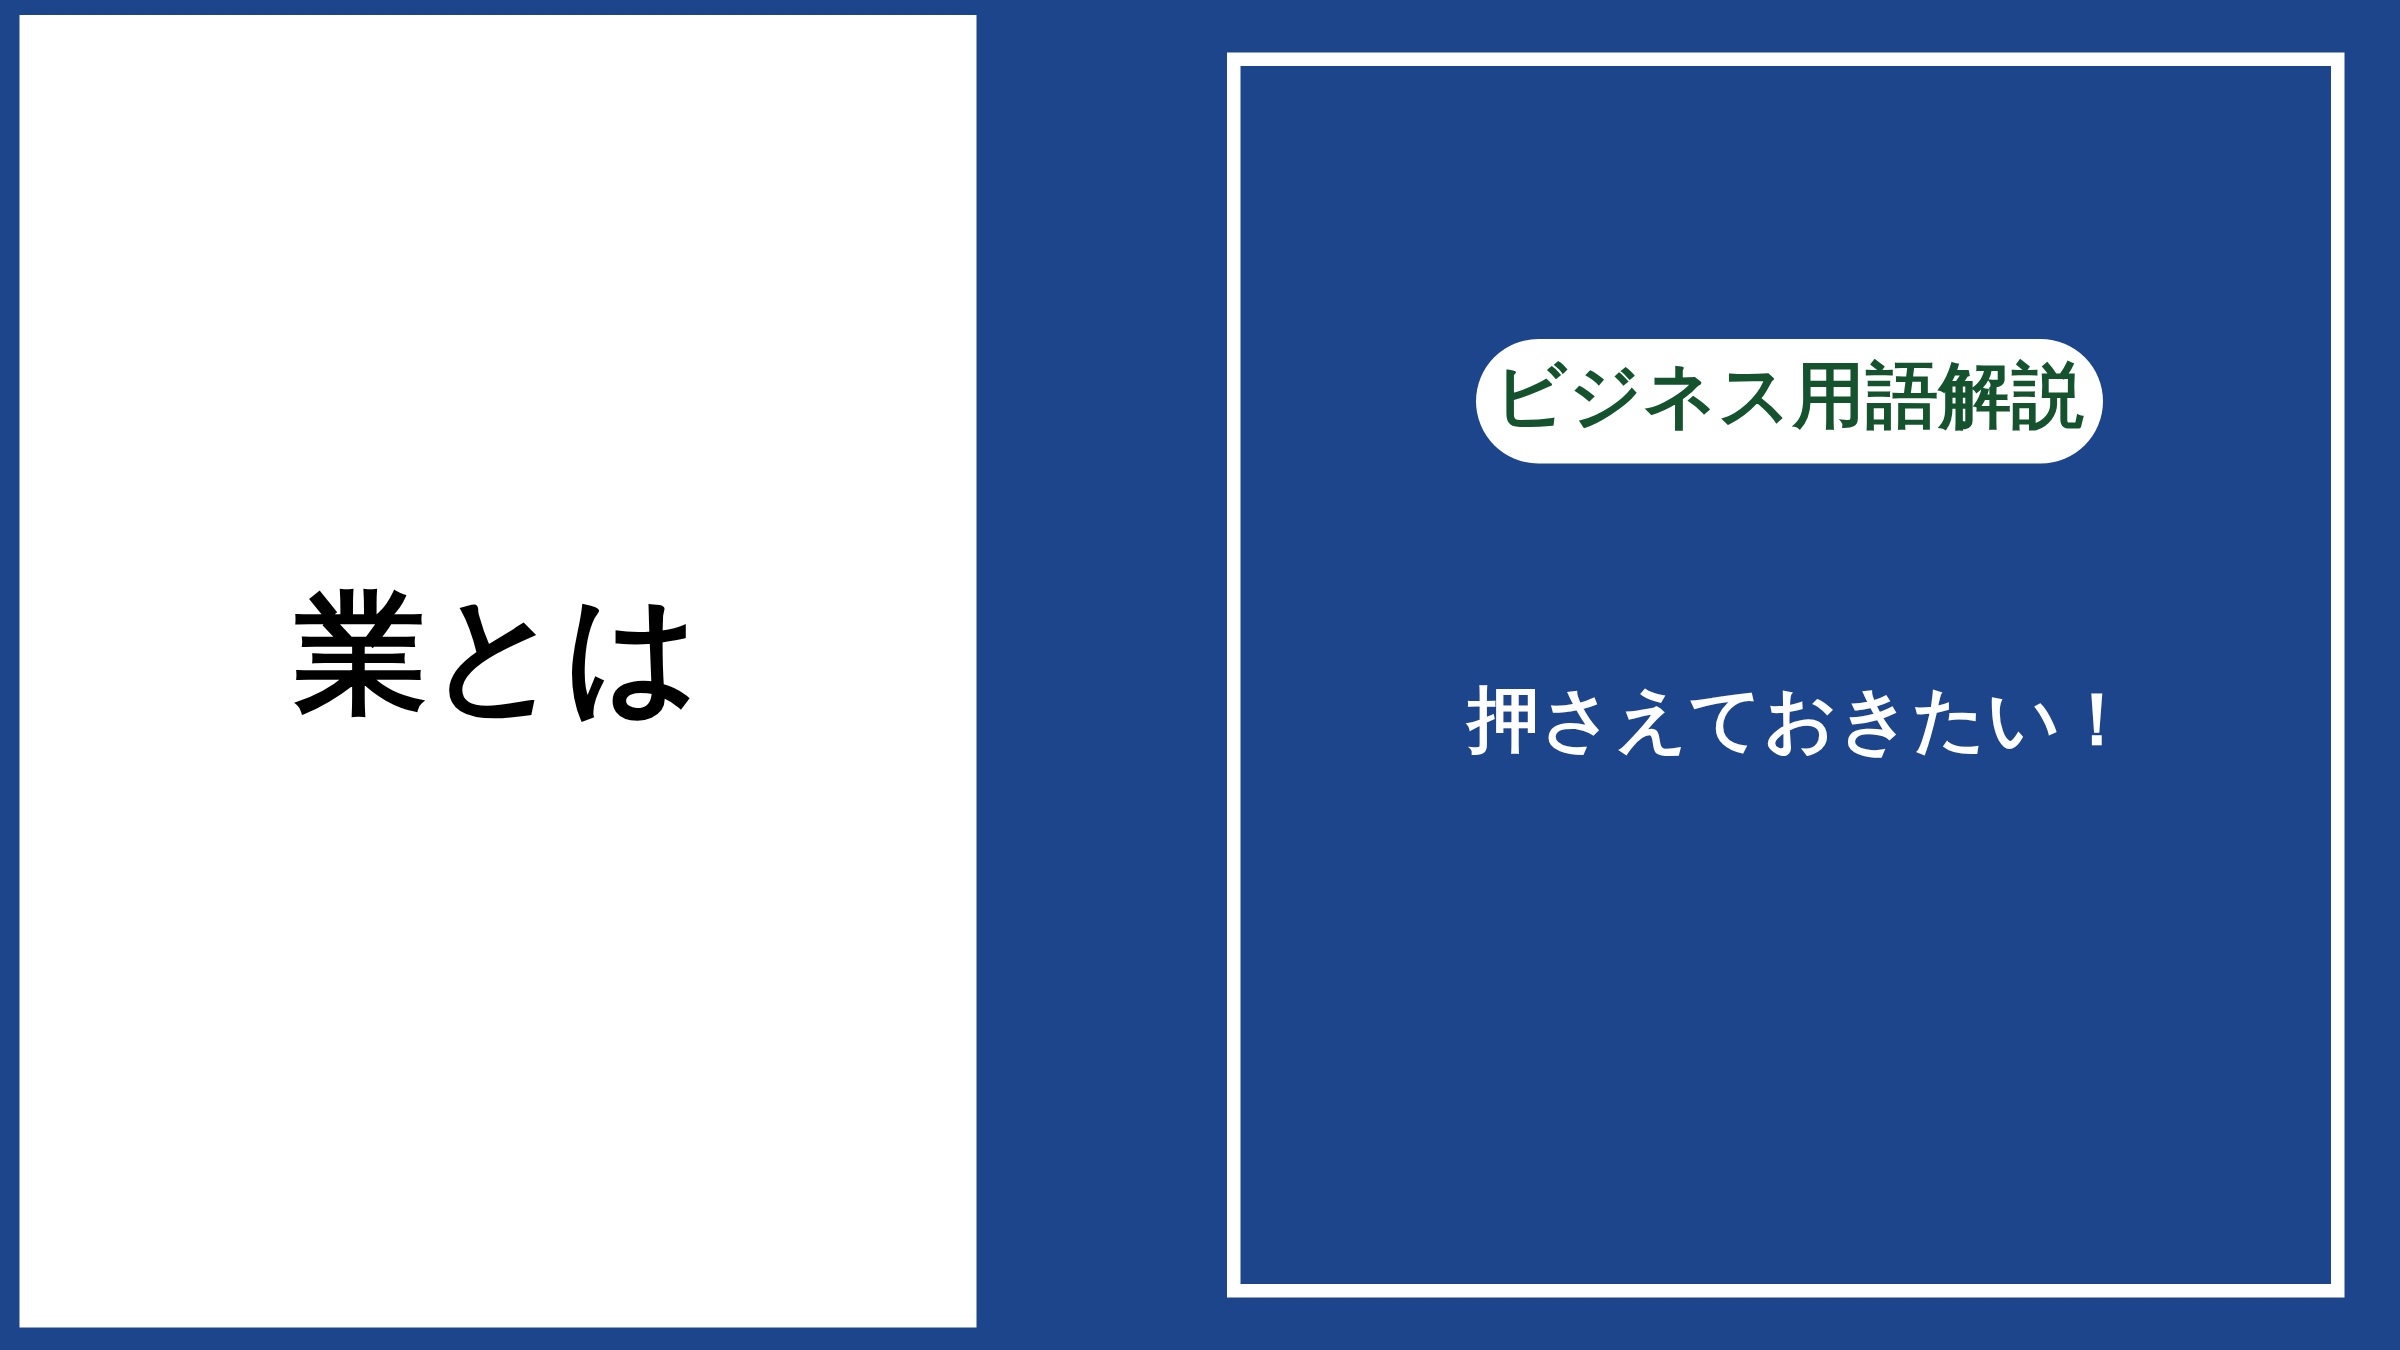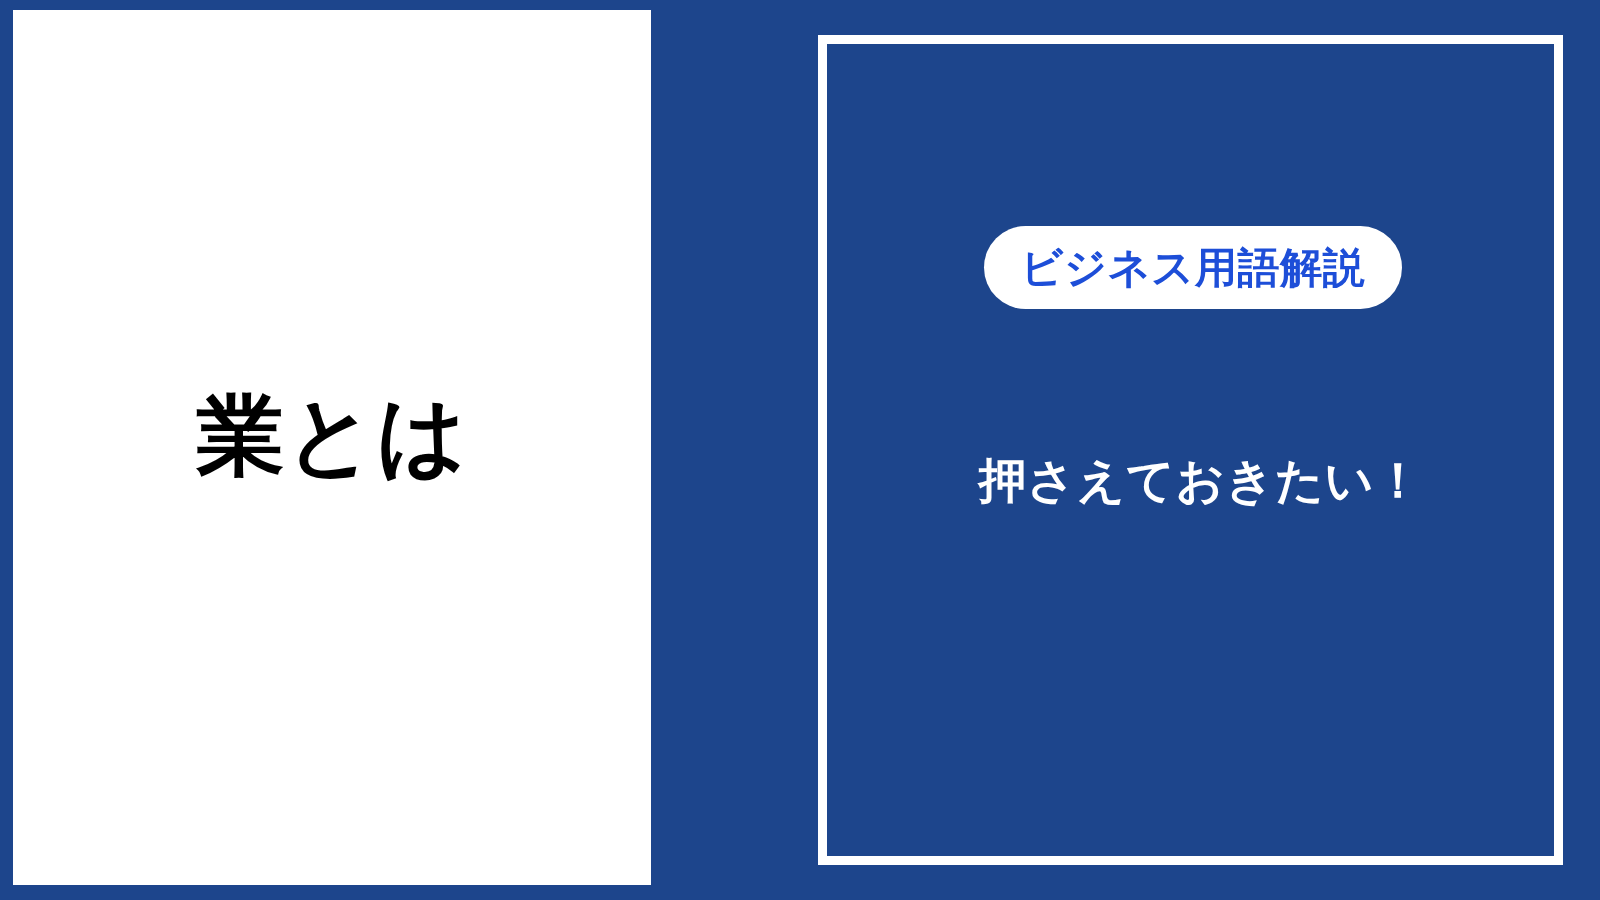--- a/index.html
+++ b/index.html
@@ -72,24 +72,24 @@
     height: 83px;
     background: #ffffff;
     border-radius: 9999px;
     display: flex;
     align-items: center;
     justify-content: center;
     box-sizing: border-box;
   }
 
   .badge-label {
-    color: #1d4ed8;
-    font-family: Liberation Serif, serif;
+    color: #14532d;
+    font-family: Liberation Mono, monospace;
     font-weight: 700;
-    font-size: 42px;
+    font-size: 48px;
     letter-spacing: 0.015em;
     line-height: 1;
     white-space: nowrap;
   }
 
   .headline {
     position: absolute;
     left: 0;
     right: 0;
     top: 400px;          

